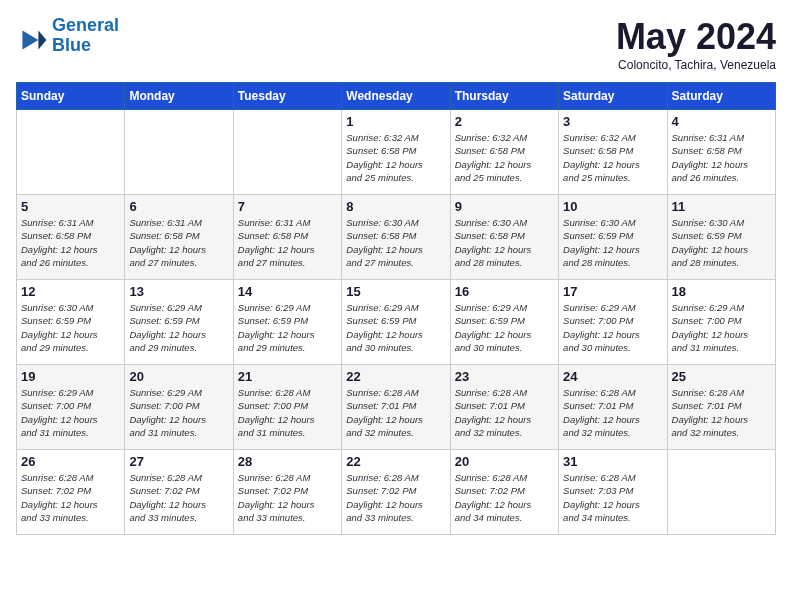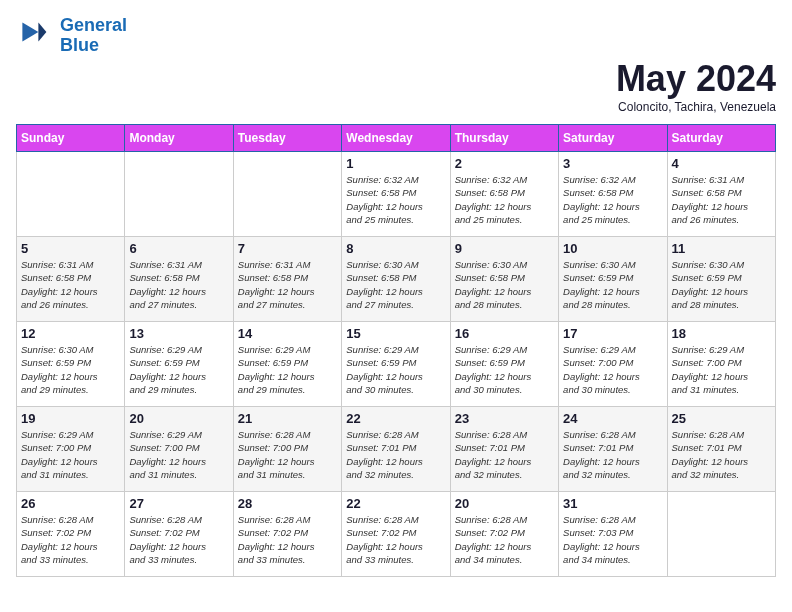--- a/index.html
+++ b/index.html
@@ -11,22 +11,22 @@
       padding: 16px;
     }
     .header {
       display: flex;
       justify-content: space-between;
       align-items: flex-start;
       margin-bottom: 10px;
     }
     .logo {
       display: flex;
-      align-items: flex-start;
-      gap: 12px;
+      align-items: flex-end;
+      gap: 4px;
     }
     .logo-text {
       font-size: 18px;
       font-weight: bold;
       color: #1a1a2e;
       line-height: 1.1;
     }
     .logo-text span {
       color: #1a6bb5;
     }
@@ -34,33 +34,32 @@
       width: 32px;
       height: 32px;
     }
     .title-block {
       text-align: right;
     }
     .month-title {
       font-size: 36px;
       font-weight: bold;
       color: #1a1a2e;
-      margin-top: 42px;
     }
     .location-title {
       font-size: 12px;
       color: #1a1a2e;
     }
     table {
       width: 100%;
       border-collapse: collapse;
       font-size: 10.5px;
     }
     thead th {
-      background-color: #d946ef;
+      background-color: #1d4ed8;
       color: #fff;
       padding: 6px 4px;
       text-align: left;
       font-size: 12px;
       font-weight: bold;
       border: 1px solid #2563a8;
     }
     tbody td {
       border: 1px solid #ccc;
       vertical-align: top;

